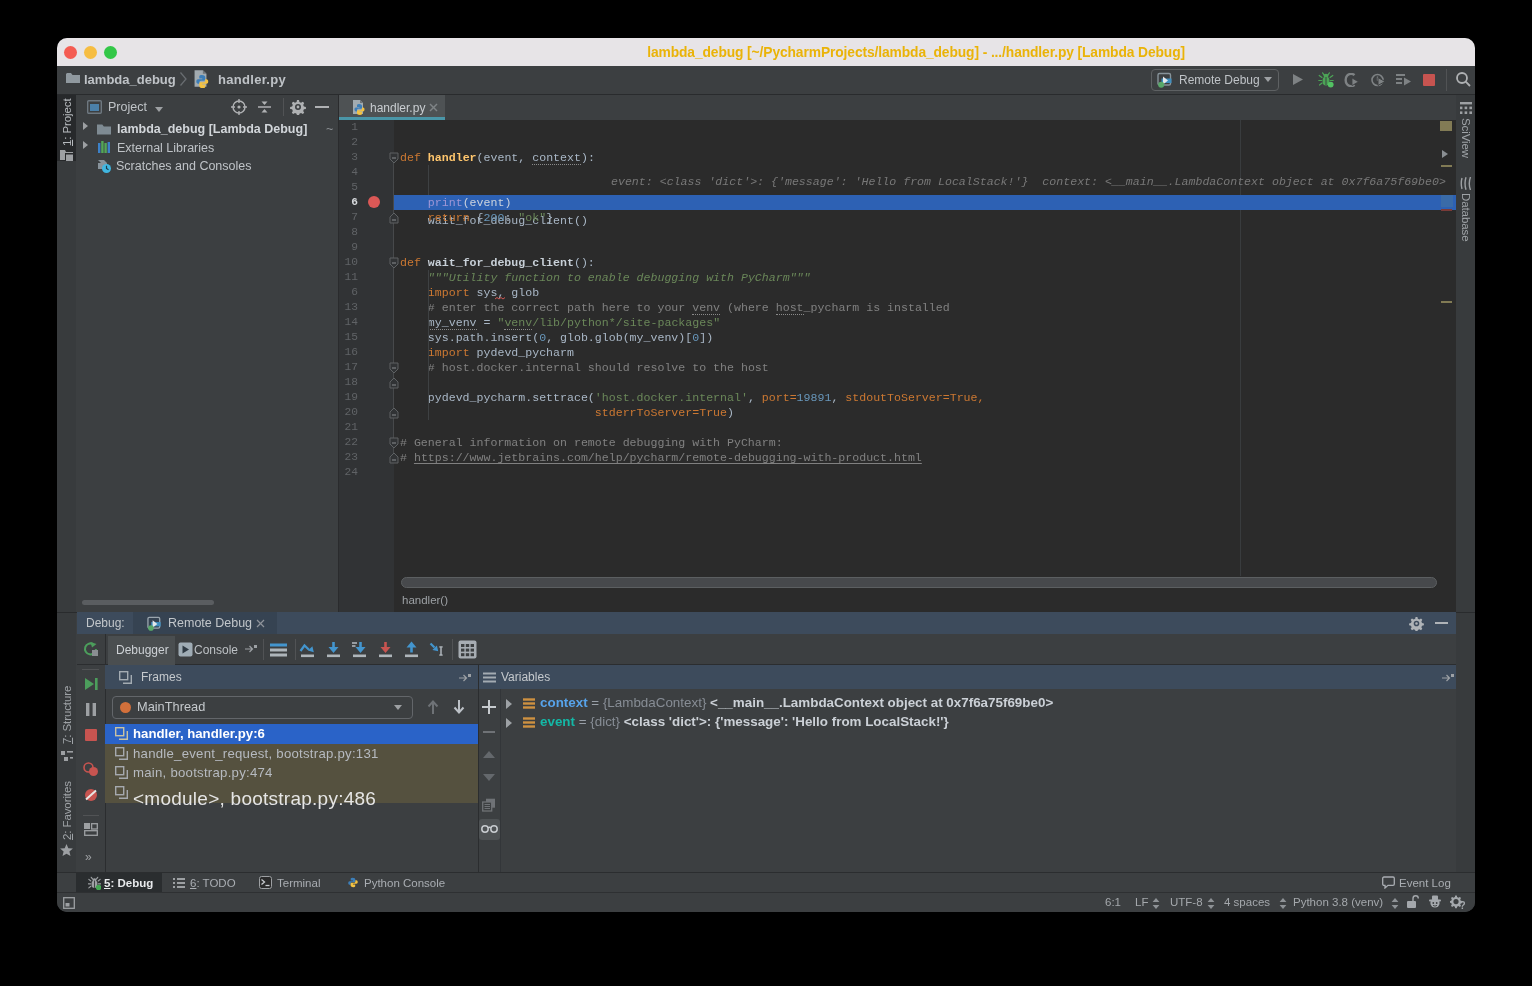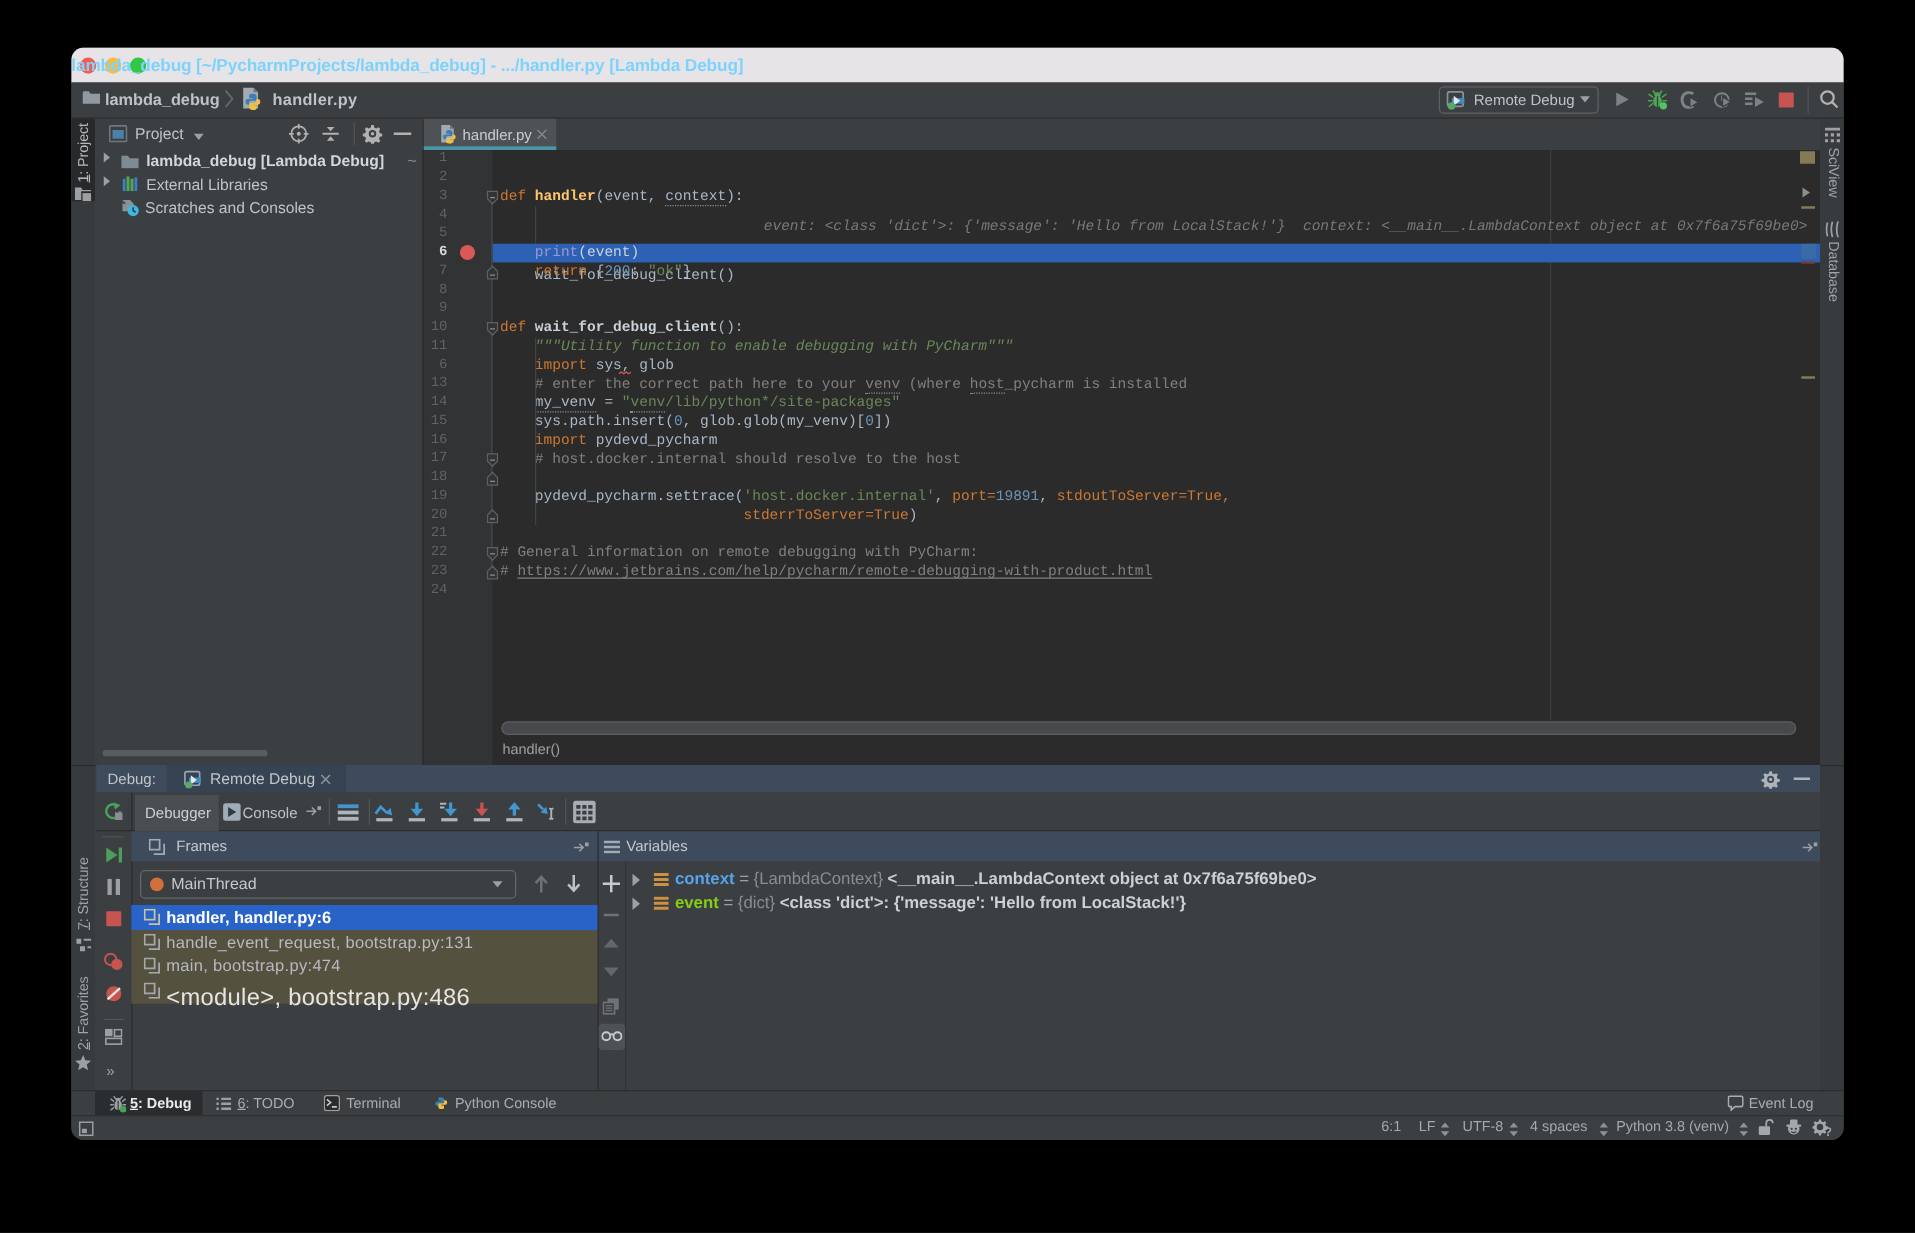--- a/index.html
+++ b/index.html
@@ -17,21 +17,21 @@
 .vrt{position:absolute;transform:rotate(90deg);transform-origin:0 0;white-space:nowrap;font-size:11.5px;letter-spacing:-0.1px;color:#B6BABE;}
 svg{display:block;}
 </style></head>
 <body>
 <div id="win">
 
   <div class="a" style="left:0;top:0;width:1418px;height:28px;background:#E7E4E7;"></div>
   <div class="a" style="left:6.5px;top:7.5px;width:13px;height:13px;border-radius:50%;background:#F45C52;"></div>
   <div class="a" style="left:26.5px;top:7.5px;width:13px;height:13px;border-radius:50%;background:#F6BD42;"></div>
   <div class="a" style="left:46.5px;top:7.5px;width:13px;height:13px;border-radius:50%;background:#33C748;"></div>
-  <div class="a" style="left:0;top:7px;width:1376px;text-align:left;font:bold 13.8px 'Liberation Sans',sans-serif;color:#7dd3fc;letter-spacing:-0.1px;">lambda_debug [~/PycharmProjects/lambda_debug] - .../handler.py [Lambda Debug]</div>
+  <div class="a" style="left:0;top:7px;width:1128px;text-align:right;font:bold 13.8px 'Liberation Sans',sans-serif;color:#eab308;letter-spacing:-0.1px;">lambda_debug [~/PycharmProjects/lambda_debug] - .../handler.py [Lambda Debug]</div>
 
   <div class="a" style="left:0;top:28px;width:1418px;height:29px;background:#3C3F41;border-bottom:1px solid #292B2D;"></div>
   <svg class="a" style="left:9px;top:34px;" width="14" height="12" viewBox="0 0 14 12">
       <path d="M0 2 L0 11 L14 11 L14 3 L6.5 3 L5 1 L1 1 Z" fill="#90999F"></path>
     </svg>
   <div class="a ui" style="left:27px;top:34px;font-weight:bold;font-size:13px;">lambda_debug</div>
   <svg class="a" style="left:122px;top:33px;" width="9" height="16" viewBox="0 0 9 16">
       <path d="M1.5 1.5 L7 8 L1.5 14.5" fill="none" stroke="#686C70" stroke-width="1.3"></path>
     </svg>
   <svg class="a" style="left:134px;top:31px;" width="19" height="19" viewBox="0 0 16 16">
@@ -526,21 +526,21 @@
       </g>
     </svg>
   <svg class="a" style="left:466px;top:679px;" width="12" height="11" viewBox="0 0 12 11">
       <g stroke="#CE9141" stroke-width="2.4">
         <line x1="0" y1="1.5" x2="12" y2="1.5"></line>
         <line x1="0" y1="5.5" x2="12" y2="5.5"></line>
         <line x1="0" y1="9.5" x2="12" y2="9.5"></line>
       </g>
     </svg>
   <div class="a ui" style="left:483px;top:657px;font-size:13.4px;font-weight:bold;color:#CBD0D6;"><span style="color:#57A3EA;">context</span><span style="font-weight:normal;color:#9AA0A8;"> = </span><span style="font-weight:normal;color:#878D95;">{LambdaContext}</span> &lt;__main__.LambdaContext object at 0x7f6a75f69be0&gt;</div>
-  <div class="a ui" style="left:483px;top:676px;font-size:13.4px;font-weight:bold;color:#CBD0D6;"><span style="color:#84cc16;">event</span><span style="font-weight:normal;color:#9AA0A8;"> = </span><span style="font-weight:normal;color:#878D95;">{dict}</span> &lt;class 'dict'&gt;: {'message': 'Hello from LocalStack!'}</div>
+  <div class="a ui" style="left:483px;top:676px;font-size:13.4px;font-weight:bold;color:#CBD0D6;"><span style="color:#14b8a6;">event</span><span style="font-weight:normal;color:#9AA0A8;"> = </span><span style="font-weight:normal;color:#878D95;">{dict}</span> &lt;class 'dict'&gt;: {'message': 'Hello from LocalStack!'}</div>
 
   <div class="a" style="left:0;top:834px;width:1418px;height:20px;background:#3C3F41;border-top:1px solid #2B2D2F;"></div>
   <div class="a" style="left:19px;top:835px;width:86px;height:19px;background:#2A2D2F;"></div>
   <svg class="a" style="left:31px;top:838px;" width="13" height="14" viewBox="0 0 16 17">
       <g stroke="#9DA0A3" stroke-width="1.4" stroke-linecap="round">
         <line x1="3.5" y1="6" x2="1" y2="4"></line>
         <line x1="12.5" y1="6" x2="15" y2="4"></line>
         <line x1="3.2" y1="9.5" x2="0.5" y2="9.5"></line>
         <line x1="12.8" y1="9.5" x2="15.5" y2="9.5"></line>
         <line x1="3.5" y1="12.5" x2="1" y2="14.5"></line>

